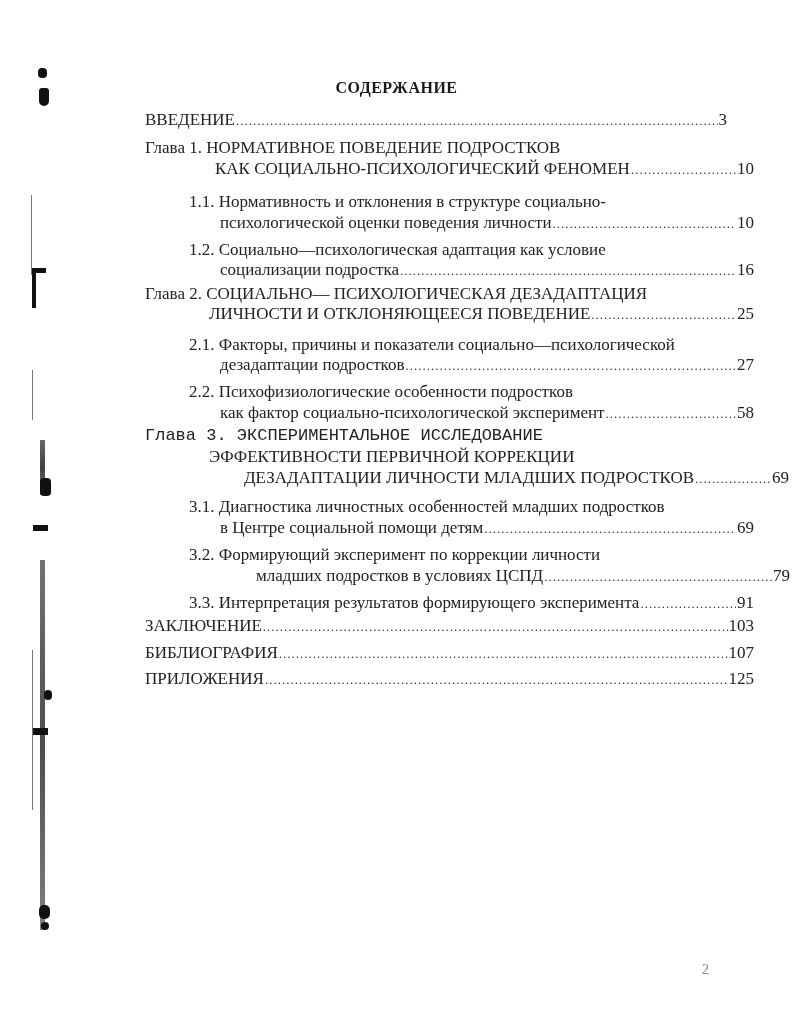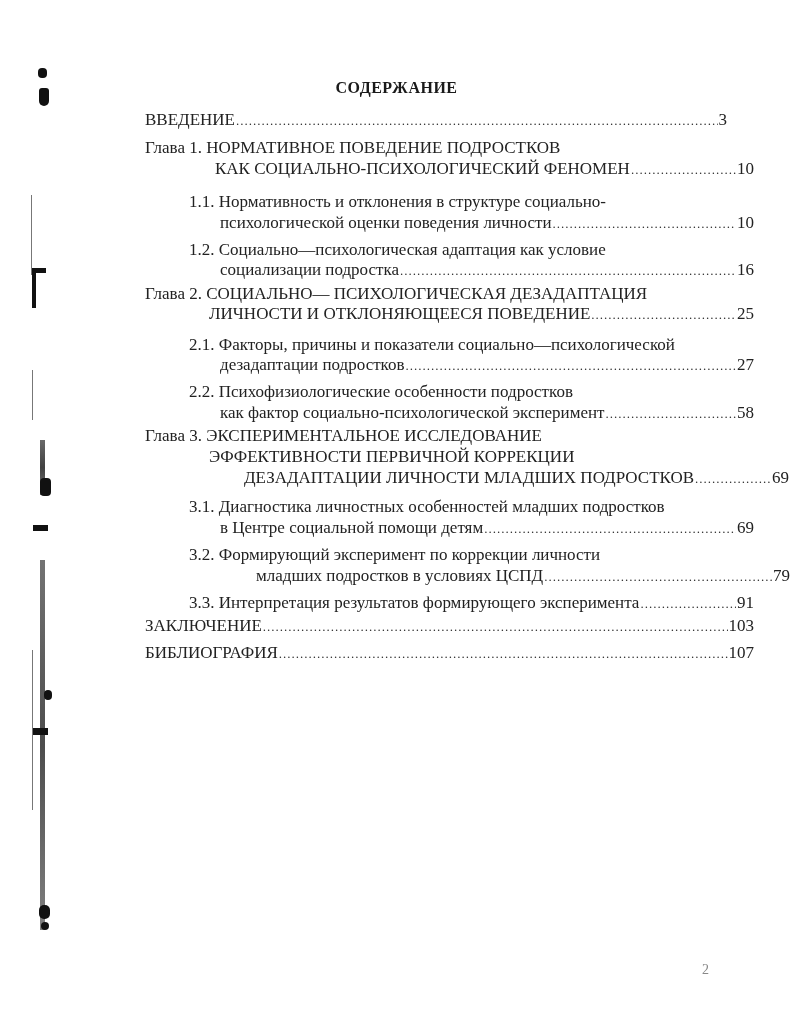--- a/index.html
+++ b/index.html
@@ -116,21 +116,21 @@
   <div class="toc-line" style="left:189px;top:383px;">
     <span class="txt">2.2.</span>&nbsp;
     <span class="txt">Психофизиологические особенности подростков</span>
   </div>
   <div class="toc-line" style="left:220px;top:404px;width:534px;">
     <span class="txt">как фактор социально-психологической эксперимент</span>
     <span class="dots"></span>
     <span class="pg">58</span>
   </div>
 
-  <div class="toc-line" style="left:145px;top:427px;">
+  <div class="toc-line" style="left:145px;top:427px;font-family:Liberation Mono, monospace;">
     <span class="txt">Глава 3.</span>&nbsp;
     <span class="txt">ЭКСПЕРИМЕНТАЛЬНОЕ ИССЛЕДОВАНИЕ</span>
   </div>
   <div class="toc-line" style="left:209px;top:448px;">
     <span class="txt">ЭФФЕКТИВНОСТИ ПЕРВИЧНОЙ КОРРЕКЦИИ</span>
   </div>
   <div class="toc-line" style="left:209px;top:469px;width:545px;margin-left:35px;">
     <span class="txt">ДЕЗАДАПТАЦИИ ЛИЧНОСТИ МЛАДШИХ ПОДРОСТКОВ</span>
     <span class="dots"></span>
     <span class="pg">69</span>
@@ -168,15 +168,20 @@
     <span class="dots"></span>
     <span class="pg">103</span>
   </div>
 
   <div class="toc-line" style="left:145px;top:644px;width:609px;">
     <span class="txt">БИБЛИОГРАФИЯ</span>
     <span class="dots"></span>
     <span class="pg">107</span>
   </div>
 
+  <div class="toc-line" style="left:145px;top:670px;width:609px;">
+    <span class="txt">ПРИЛОЖЕНИЯ</span>
+    <span class="dots"></span>
+    <span class="pg">125</span>
+  </div>
 
   <div class="page-number">2</div>
 </div>
 
 </body></html>

